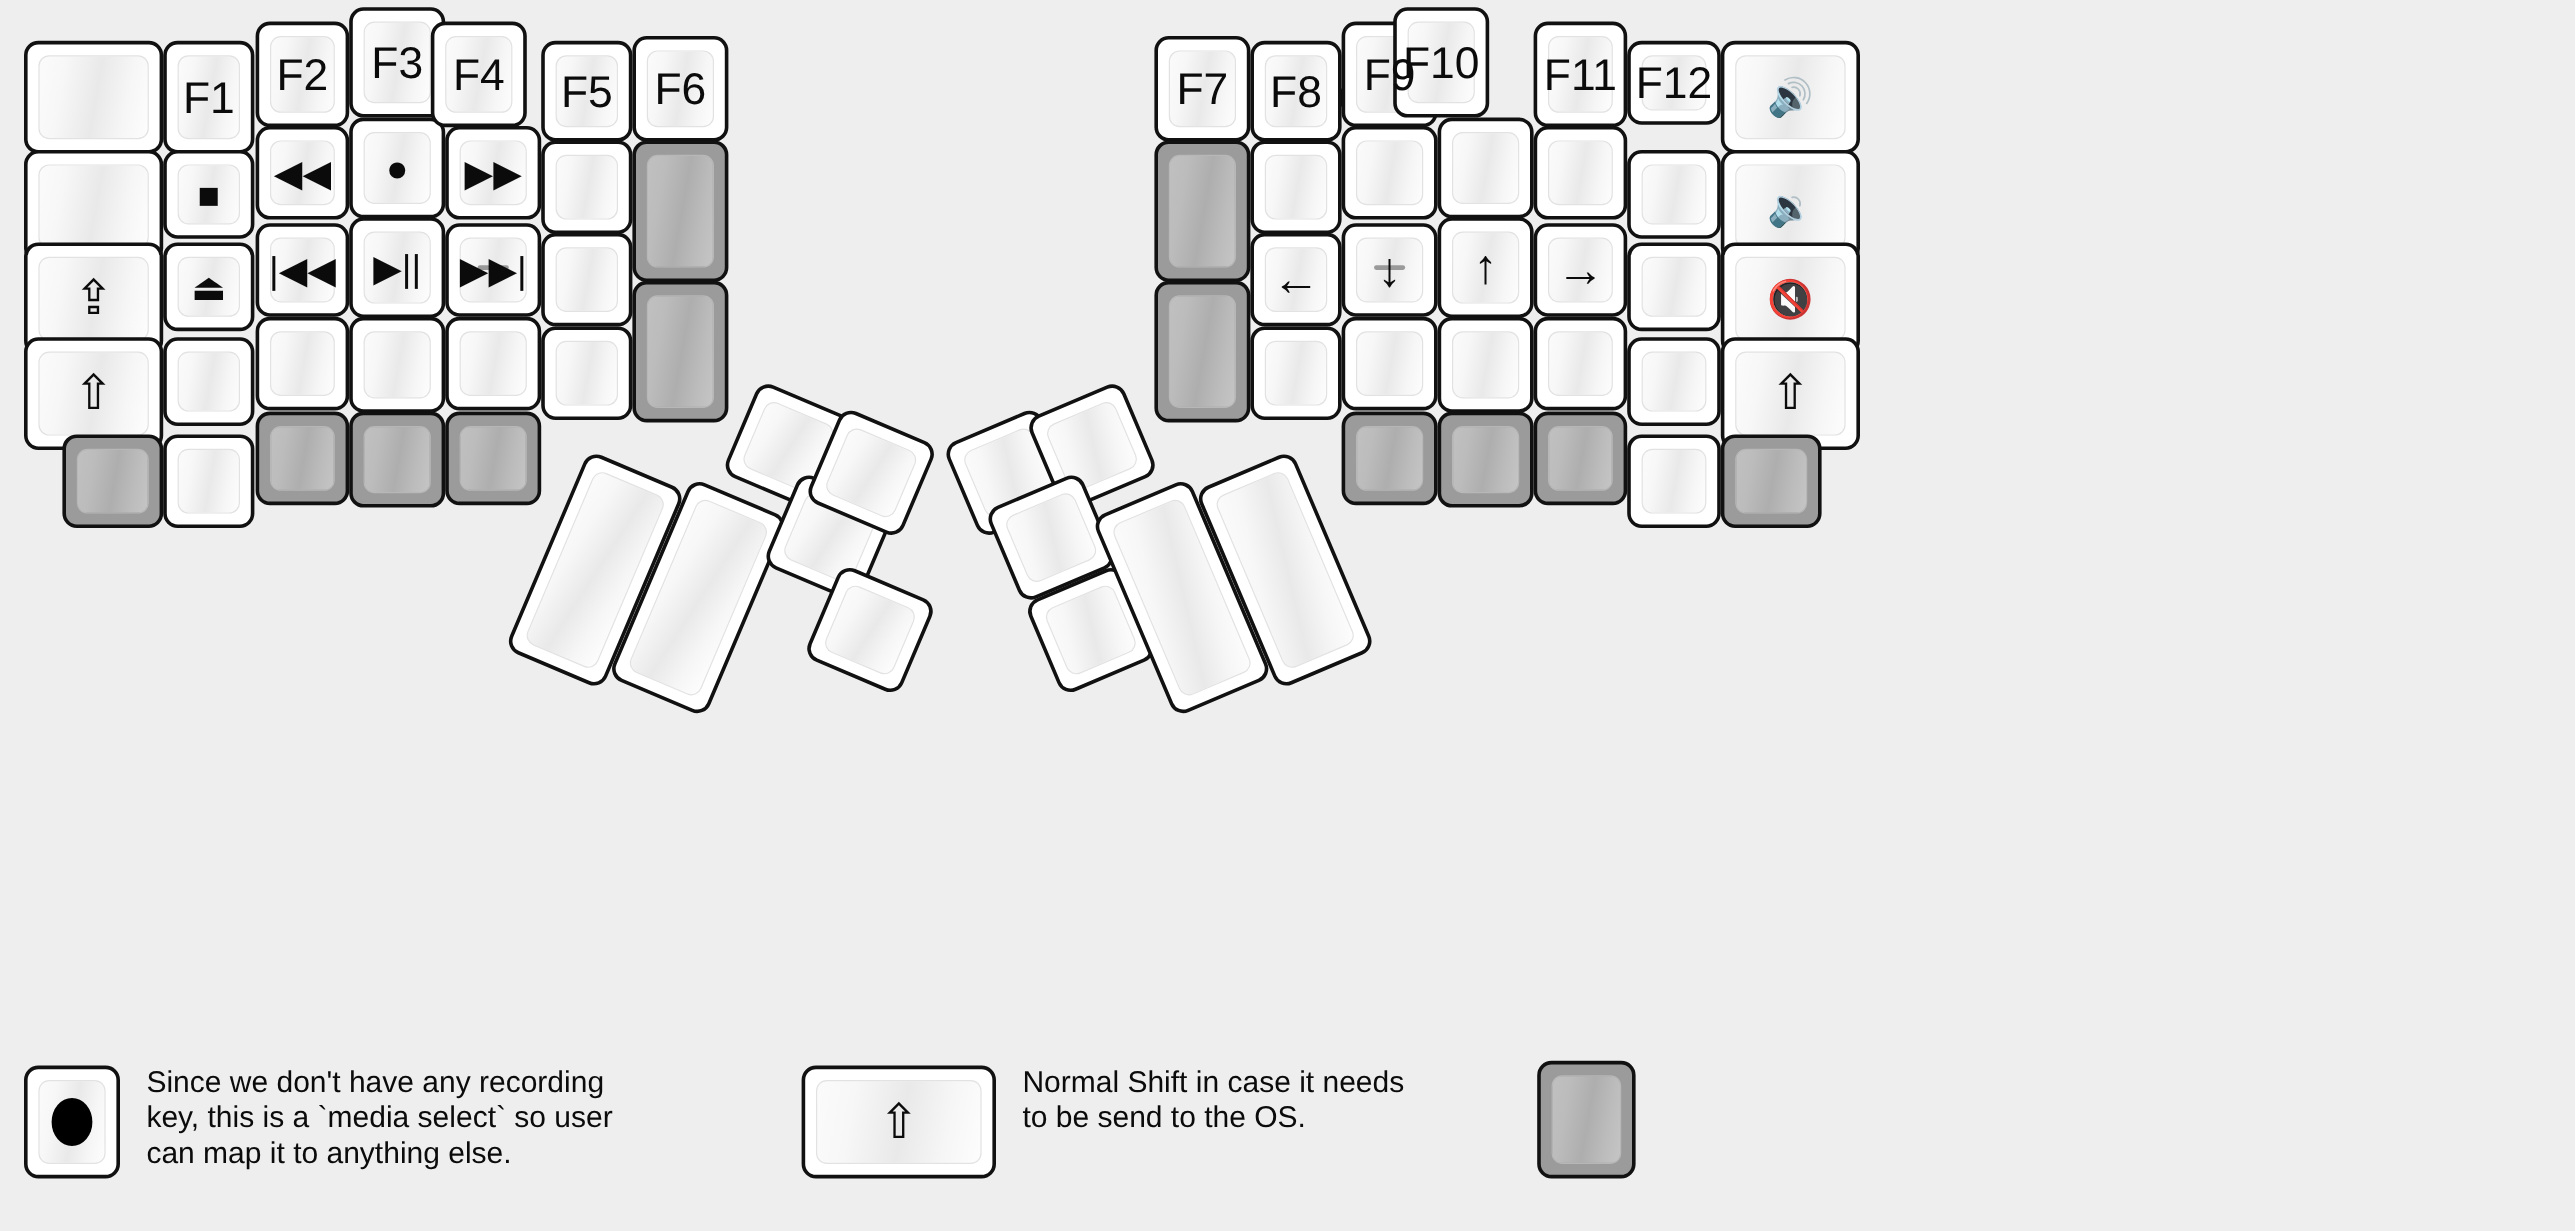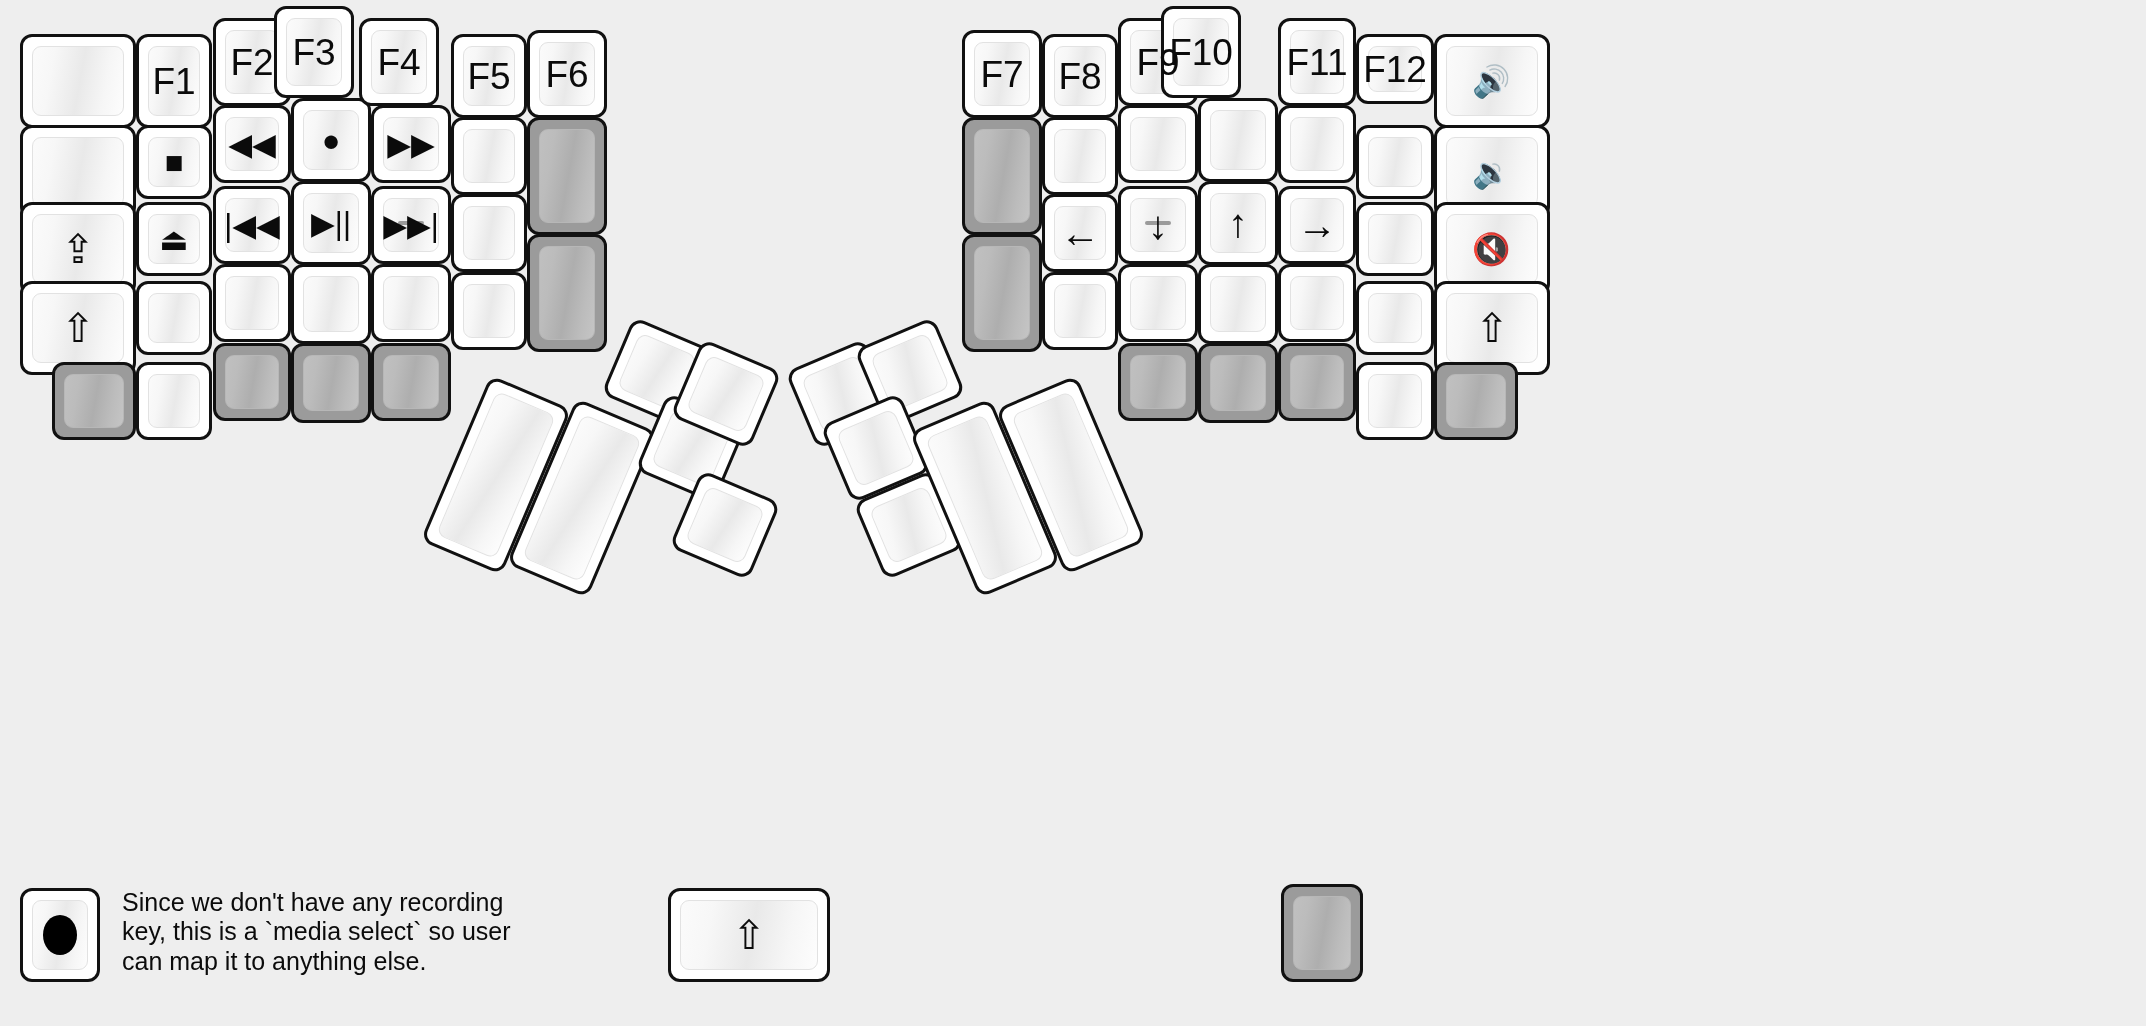--- a/index.html
+++ b/index.html
@@ -160,21 +160,21 @@
           <span class="legend glyph-sm">|◀◀</span>
         </span>
       </div>
     <div class="key" style="left:213px;top:264px;width:78px;height:78px;">
         <span class="cap"></span>
       </div>
     <div class="key trans" style="left:213px;top:343px;width:78px;height:78px;">
         <span class="cap"></span>
       </div>
 
-    <div class="key" style="left:274px;top:6px;width:80px;height:92px;text-align:right;">
+    <div class="key" style="left:291px;top:6px;width:80px;height:92px;text-align:right;">
         <span class="cap">
           <span class="legend">F3</span>
         </span>
       </div>
     <div class="key" style="left:291px;top:98px;width:80px;height:84px;">
         <span class="cap">
           <span class="legend glyph-sm">●</span>
         </span>
       </div>
     <div class="key" style="left:291px;top:181px;width:80px;height:84px;">
@@ -423,20 +423,22 @@
 key, this is a `media select` so user
 can map it to anything else.</div>
   </div>
 
   <div class="note" style="left:668px;top:888px;">
     <div class="note-key" style="width:162px;height:94px;">
       <span class="cap">
           <span class="legend glyph">⇧</span>
         </span>
     </div>
+    <div class="note-text">Normal Shift in case it needs
+to be send to the OS.</div>
   </div>
 
   <div class="note" style="left:1281px;top:884px;">
     <div class="note-key trans" style="width:82px;height:98px;">
       <span class="cap"></span>
     </div>
   </div>
 
 </div>
 

